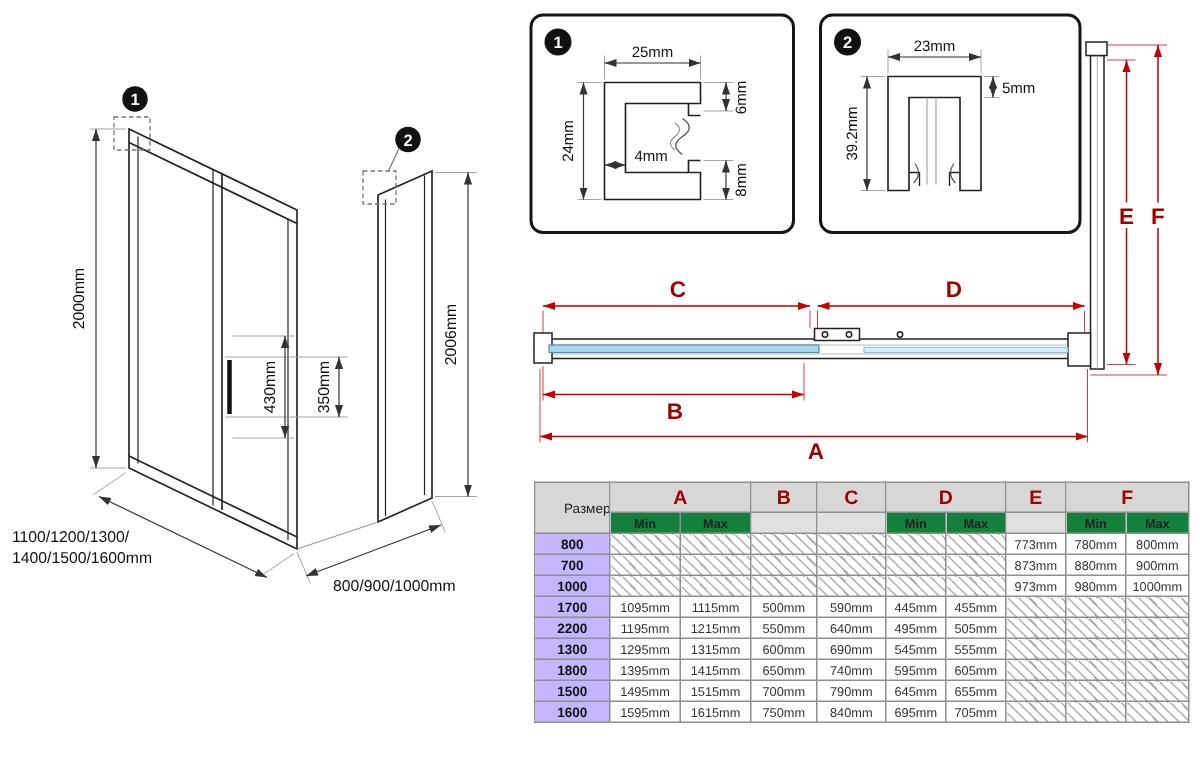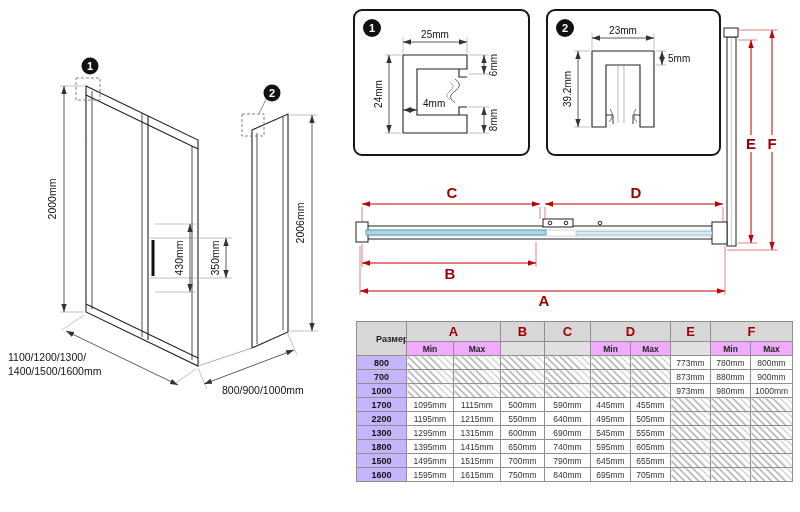--- a/index.html
+++ b/index.html
@@ -17,22 +17,22 @@
   svg line.rl  { stroke:#c00000; stroke-width:1; }
   svg line.rx  { stroke:#c00000; stroke-width:0.5; }
 
   table.spec { position:absolute; left:356px; top:321px; width:436px; border-collapse:collapse;
                table-layout:fixed; font-size:8.5px; color:#333; }
   .spec td, .spec th { border:1px solid #8f8f8f; text-align:center; vertical-align:middle;
                height:14px; line-height:10px; padding:0; overflow:hidden; white-space:nowrap; }
   .spec thead tr.r1 th { height:20px; }
   .spec thead tr.r2 th { height:14px; }
   .spec th.letter   { background:#d7d7d7; color:#9c0000; font:bold 13px "Liberation Sans",sans-serif; }
-  .spec th.size-hdr { background:#d7d7d7; font-weight:bold; font-size:9px; color:#222;padding-left:19px; }
-  .spec th.minmax   { background:#f0abfc; font-weight:bold; font-size:8.5px; color:#222; }
+  .spec th.size-hdr { background:#d7d7d7; font-weight:normal; font-size:9px; color:#222;padding-left:19px; }
+  .spec th.minmax   { background:#15803d; font-weight:bold; font-size:8.5px; color:#222; }
   .spec th.blank    { background:#e0e0e0; }
   .spec td.size-col { background:#c4b5fd; font-weight:bold; color:#111; font-size:9px; }
   .spec td.hatch    { background-image:repeating-linear-gradient(45deg,#ffffff 0,#ffffff 4px,#a8a8a8 4px,#a8a8a8 5px); }
 </style>
 </head>
 <body>
 
 <div class="page">
 
   <svg class="abs" style="left:0;top:0" width="360" height="400" viewBox="0 0 360 400">

